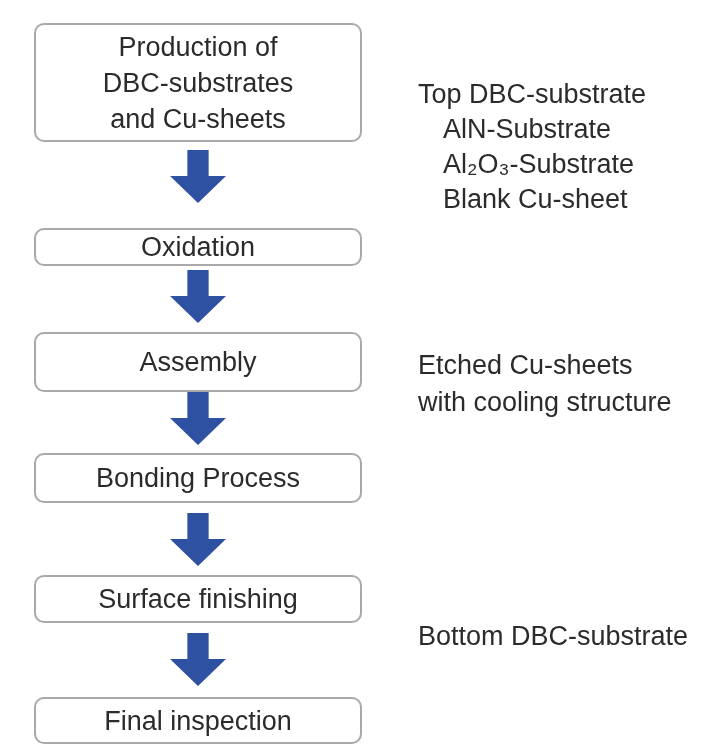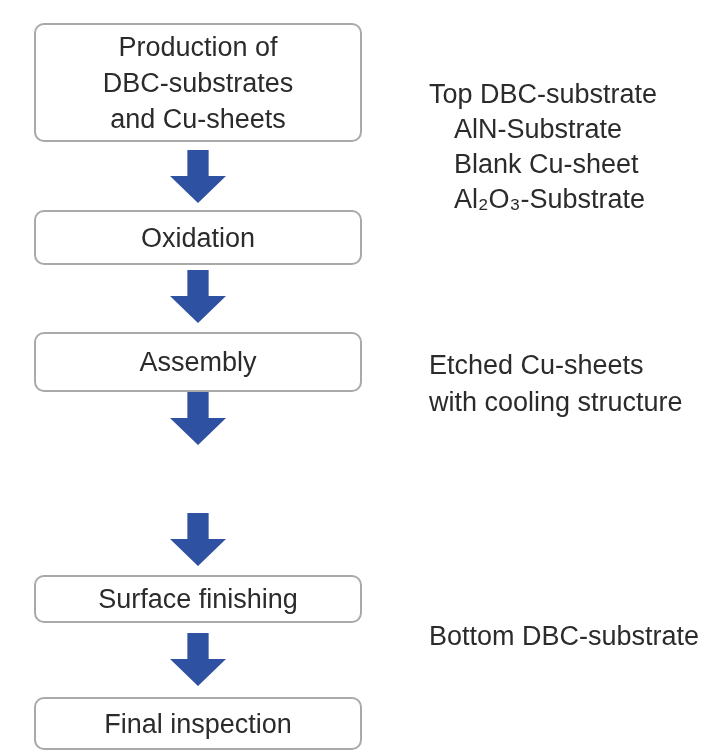--- a/index.html
+++ b/index.html
@@ -30,45 +30,45 @@
     align-items: center;
     justify-content: center;
   }
   .box .label {
     font-size: 27px;
     line-height: 36px;
     text-align: center;
     white-space: pre-line;
   }
   .b1 { top: 23px;  height: 119px; }
-  .b2 { top: 210px; height: 55px; }
+  .b2 { top: 228px; height: 38px; }
   .b3 { top: 332px; height: 60px; }
   .b4 { top: 453px; height: 50px; }
   .b5 { top: 575px; height: 48px; }
-  .b6 { top: 697px; height: 53px; }
+  .b6 { top: 697px; height: 47px; }
   .arrow {
     position: absolute;
     left: 170px;
     width: 56px;
     height: 53px;
     background: var(--arrow);
     clip-path: polygon(31% 0, 69% 0, 69% 49%, 100% 49%, 50% 100%, 0 49%, 31% 49%);
   }
   .a1 { top: 150px; }
   .a2 { top: 270px; }
   .a3 { top: 392px; }
   .a4 { top: 513px; }
   .a5 { top: 633px; }
   .note {
     position: absolute;
     left: 418px;
     font-size: 27px;
     white-space: nowrap;
   }
-  .note .line { display: block; margin-left: 11px; }
+  .note .line { display: block; }
   .n1 { top: 77px;  line-height: 35px; }
   .n1 .indent { padding-left: 25px; }
   .n2 { top: 347px; line-height: 37px; }
   .n3 { top: 618px; line-height: 37px; text-align: right; }
 </style>
 </head>
 <body>
 
 <div class="canvas">
 
@@ -82,36 +82,39 @@
   <div class="box b2">
     <span class="label">Oxidation</span>
   </div>
   <div class="arrow a2"></div>
 
   <div class="box b3">
     <span class="label">Assembly</span>
   </div>
   <div class="arrow a3"></div>
 
+  <div class="box b4">
+    <span class="label">Bonding Process</span>
+  </div>
   <div class="arrow a4"></div>
 
   <div class="box b5">
     <span class="label">Surface finishing</span>
   </div>
   <div class="arrow a5"></div>
 
   <div class="box b6">
     <span class="label">Final inspection</span>
   </div>
 
   <div class="note n1">
     <span class="line">Top DBC-substrate</span>
     <span class="line indent">AlN-Substrate</span>
+    <span class="line indent">Al₂O₃-Substrate</span>
     <span class="line indent">Blank Cu-sheet</span>
-    <span class="line indent">Al₂O₃-Substrate</span>
   </div>
 
   <div class="note n2">
     <span class="line">Etched Cu-sheets</span>
     <span class="line">with cooling structure</span>
   </div>
 
   <div class="note n3">
     <span class="line">Bottom DBC-substrate</span>
   </div>

